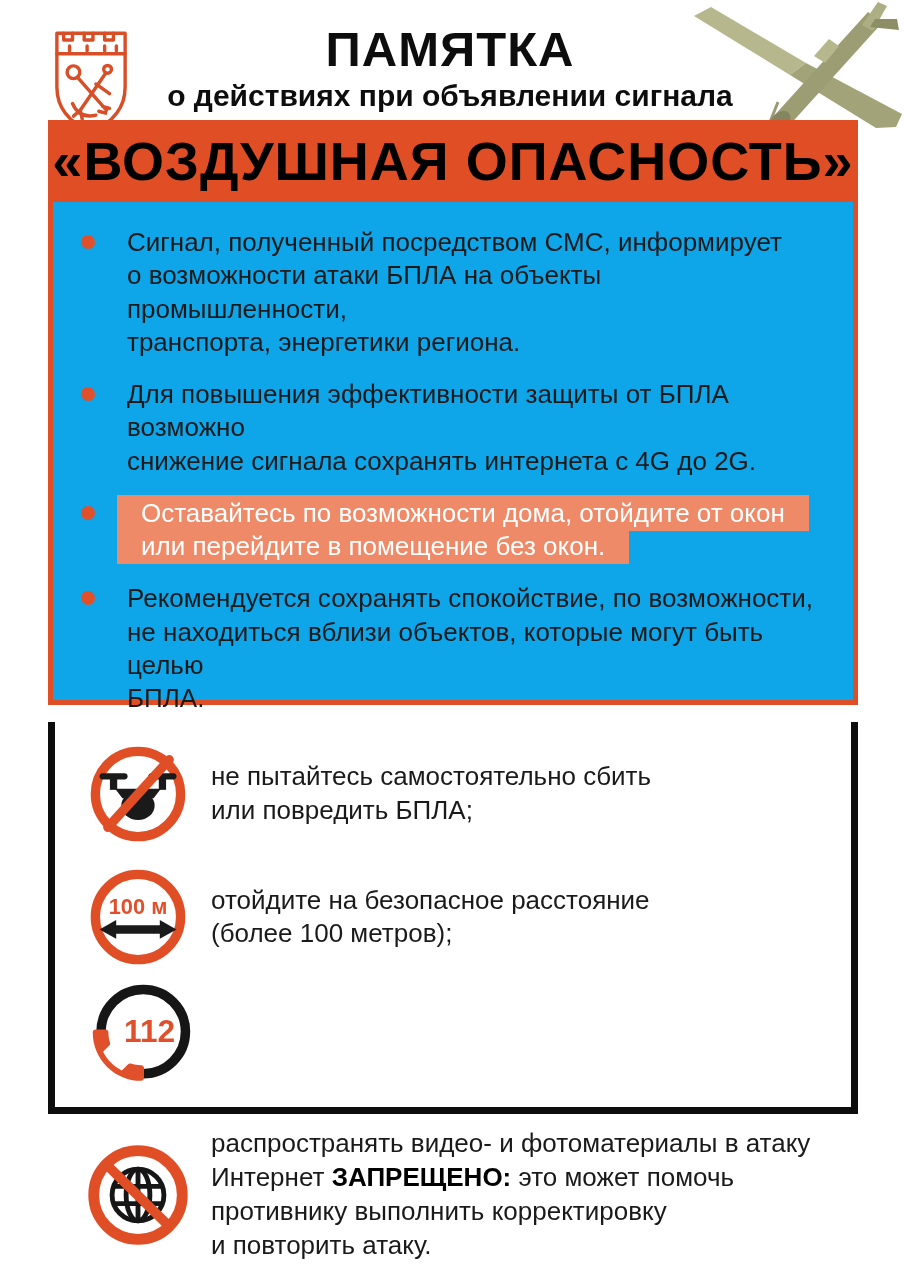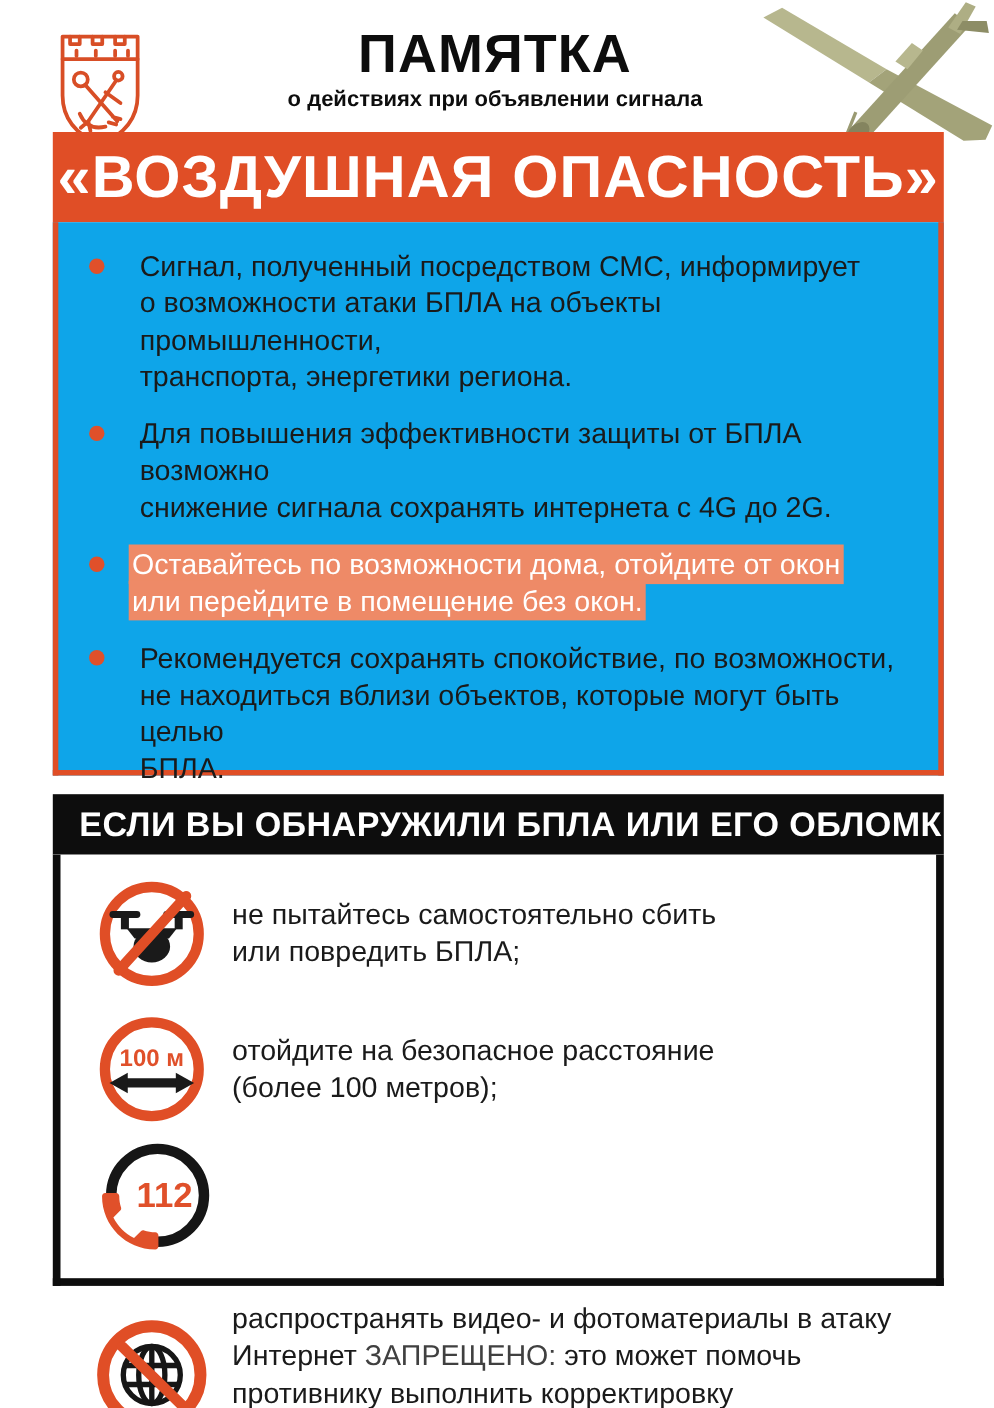--- a/index.html
+++ b/index.html
@@ -4,44 +4,44 @@
 <style>
   html,body{margin:0;padding:0;background:#fff;}
   #poster{
     position:relative;width:904px;height:1280px;background:#ffffff;
     font-family:"Liberation Sans", sans-serif;color:#111;overflow:hidden;
   }
   
   .coat{position:absolute;left:52px;top:28px;width:78px;height:108px;}
   .head-text{position:absolute;left:120px;top:24px;width:660px;text-align:center;}
   .head-title{font-size:49px;font-weight:800;letter-spacing:1px;line-height:1.05;color:#0d0d0d;}
-  .head-sub{font-size:20px;font-weight:700;margin-top:4px;color:#0d0d0d;}
+  .head-sub{font-size:30px;font-weight:700;margin-top:4px;color:#0d0d0d;}
   .drone-art{position:absolute;right:0;top:0;width:218px;height:132px;}
   
   .alert-box{position:absolute;left:48px;top:120px;width:810px;height:585px;box-sizing:border-box;}
   .alert-band{height:82px;background:#e04e26;display:flex;align-items:center;justify-content:center;}
-  .alert-band .t{color:#ffffff;font-size:54px;font-weight:800;letter-spacing:1px;white-space:nowrap;}
+  .alert-band .t{color:#000000;font-size:54px;font-weight:800;letter-spacing:1px;white-space:nowrap;}
   .alert-body{box-sizing:border-box;height:503px;background:#0ea5e9;border:5px solid #e04e26;border-top:none;
     padding:24px 26px 10px 28px;}
   ul.bullets{list-style:none;margin:0;padding:0;}
   ul.bullets li{position:relative;padding-left:46px;margin-bottom:19px;
     font-size:26px;line-height:1.28;font-weight:500;white-space:pre-line;color:#1a1a1a;}
   ul.bullets li::before{content:"";position:absolute;left:0;top:9px;width:14px;height:14px;border-radius:50%;background:#e0502a;}
-  .hl{background:#ee8a67;color:#fff;padding:3px 3px;margin-left:-10px;
+  .hl{background:#ee8a67;color:#fff;padding:3px 24px;margin-left:-10px;
     -webkit-box-decoration-break:clone;box-decoration-break:clone;}
   
   .found-box{position:absolute;left:48px;top:722px;width:810px;height:521px;box-sizing:border-box;}
   .found-band{height:55px;background:#0d0d0d;display:flex;align-items:center;padding-left:24px;}
   .found-band .t{color:#fff;font-size:31px;font-weight:800;letter-spacing:.4px;white-space:nowrap;}
   .found-body{box-sizing:border-box;height:392px;background:#fff;border:7px solid #0d0d0d;border-top:none;
     padding:12px 24px 8px 24px;}
   .frow{display:flex;align-items:center;margin-bottom:4px;}
   .frow .ficon{flex:0 0 118px;display:flex;justify-content:center;}
   .frow .ftext{font-size:26px;line-height:1.3;font-weight:500;white-space:pre-line;color:#1a1a1a;padding-left:14px;}
-  .accent{color:#404040;font-weight:400;}
+  .accent{color:#000000;font-weight:700;}
 </style>
 </head>
 <body>
 
 <div id="poster">
 
   <svg class="coat" viewBox="0 0 80 110">
     <g fill="none" stroke="#d84e26" stroke-width="3.5" stroke-linecap="round" stroke-linejoin="round">
       <path d="M5 5 H75 V60 C75 82 61 97 40 106 C19 97 5 82 5 60 Z"></path>
       <path d="M5 26 H75"></path>
@@ -88,23 +88,20 @@
         <li><span>Рекомендуется сохранять спокойствие, по возможности,
 не находиться вблизи объектов, которые могут быть целью
 БПЛА.</span></li>
         <li><span>Специальных мер безопасности не требуется.</span></li>
         <li><span>При фиксации пролёта БПЛА – сообщить по тел. 112.</span></li>
       </ul>
     </div>
   </section>
 
   <section class="found-box">
-    <div class="found-band">
-      <span class="t">ЕСЛИ ВЫ ОБНАРУЖИЛИ БПЛА ИЛИ ЕГО ОБЛОМКИ:</span>
-    </div>
     <div class="found-body">
 
       <div class="frow">
         <div class="ficon">
           <svg width="104" height="104" viewBox="0 0 100 100">
             <circle cx="50" cy="50" r="41" fill="none" stroke="#e04e26" stroke-width="9"></circle>
             <g fill="#1a1a1a">
               <rect x="13" y="30" width="27" height="6" rx="3"></rect>
               <rect x="60" y="30" width="27" height="6" rx="3"></rect>
               <rect x="23" y="35" width="7" height="11"></rect>

